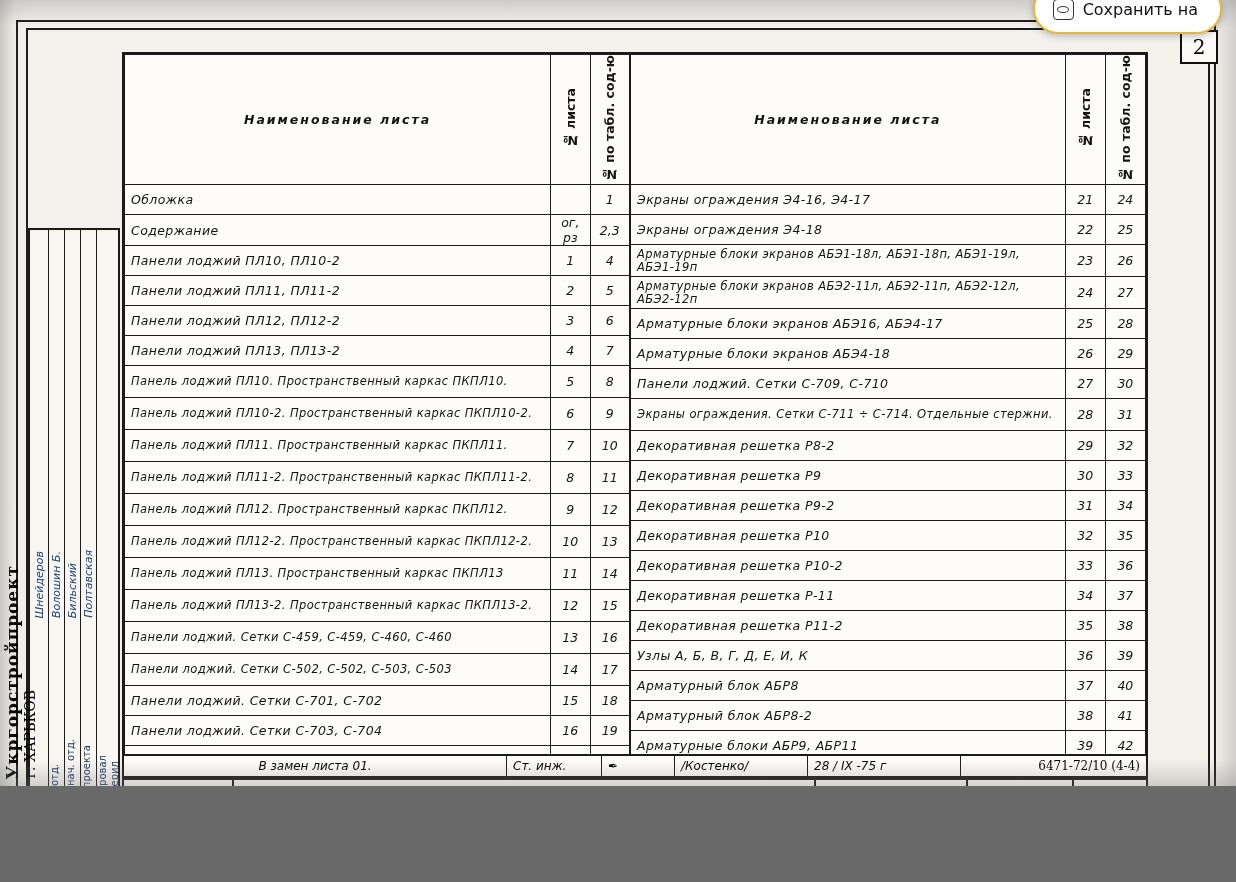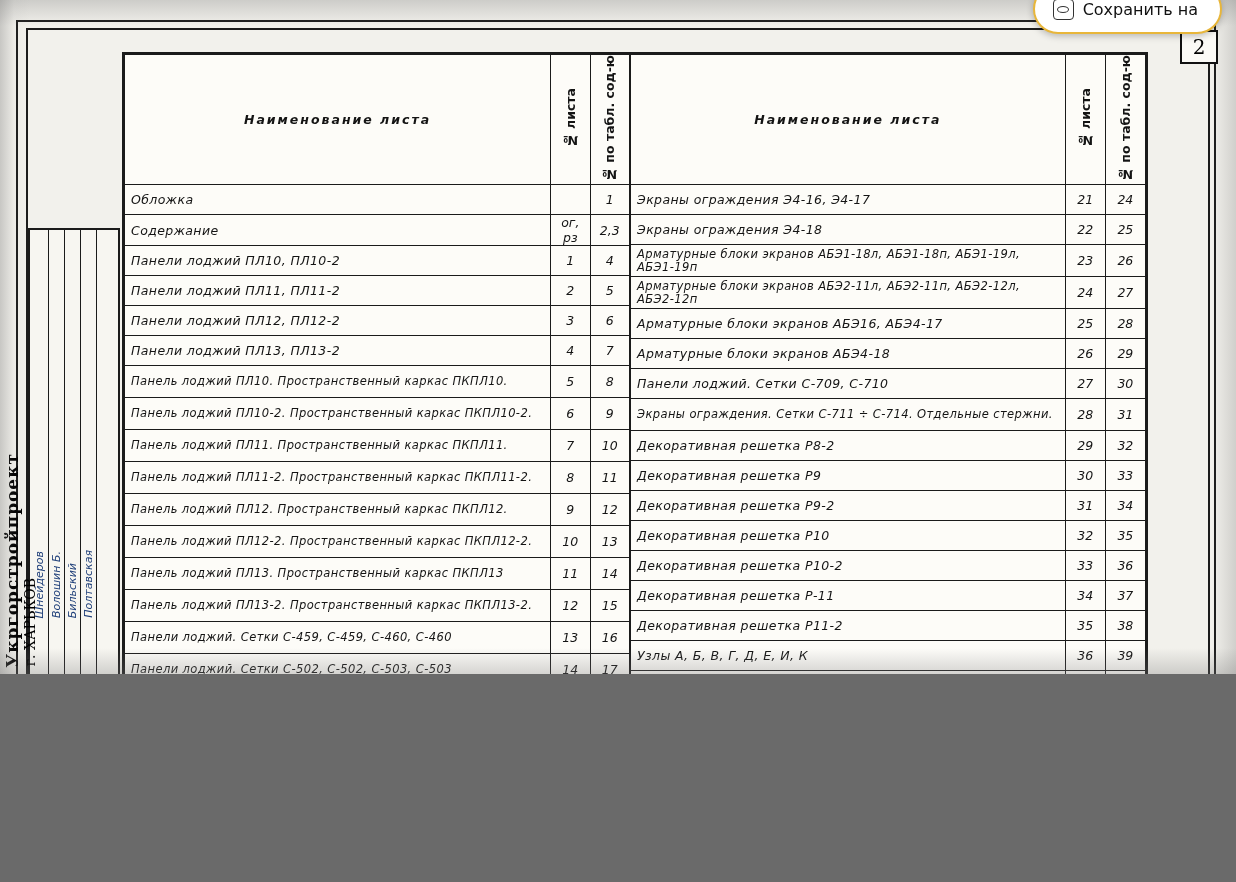--- a/index.html
+++ b/index.html
@@ -12,21 +12,21 @@
     height: 882px;
     overflow: hidden;
     font-family: "DejaVu Sans", sans-serif;
   }
 
   
   #sheet {
     position: absolute;
     left: 0; top: 0;
     width: 1236px;
-    height: 674px;
+    height: 786px;
     background: #f2f1ec;
     overflow: hidden;
   }
   
   #sheet:before {
     content: "";
     position: absolute;
     left: 0; top: 0; right: 0; bottom: 0;
     background:
       linear-gradient(90deg, rgba(120,120,120,0.35) 0px, rgba(120,120,120,0.05) 14px, rgba(255,255,255,0) 30px),

